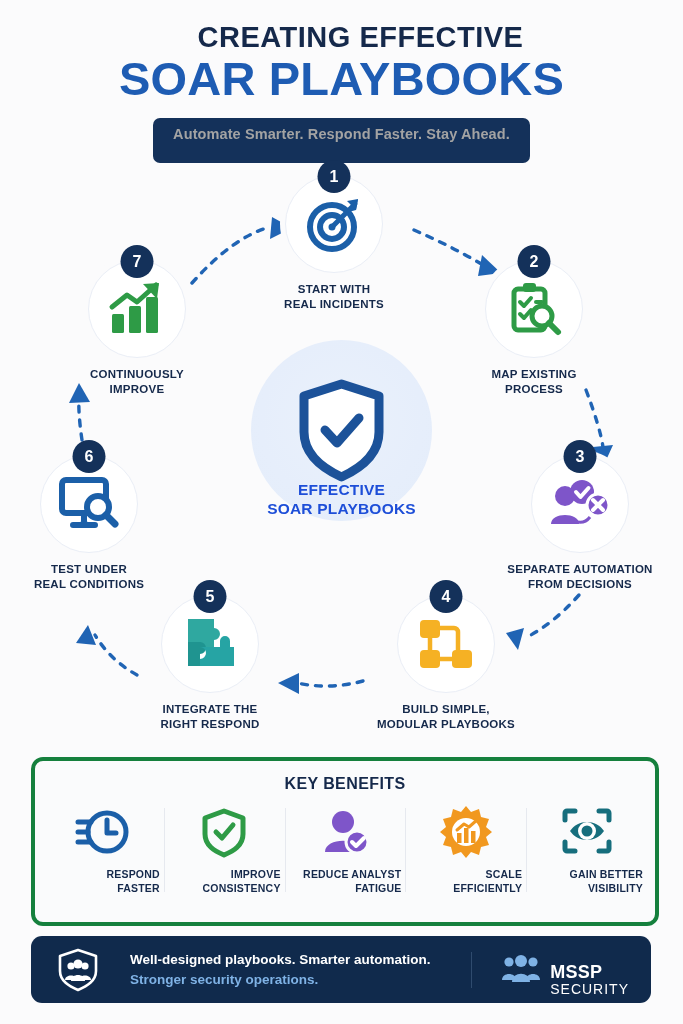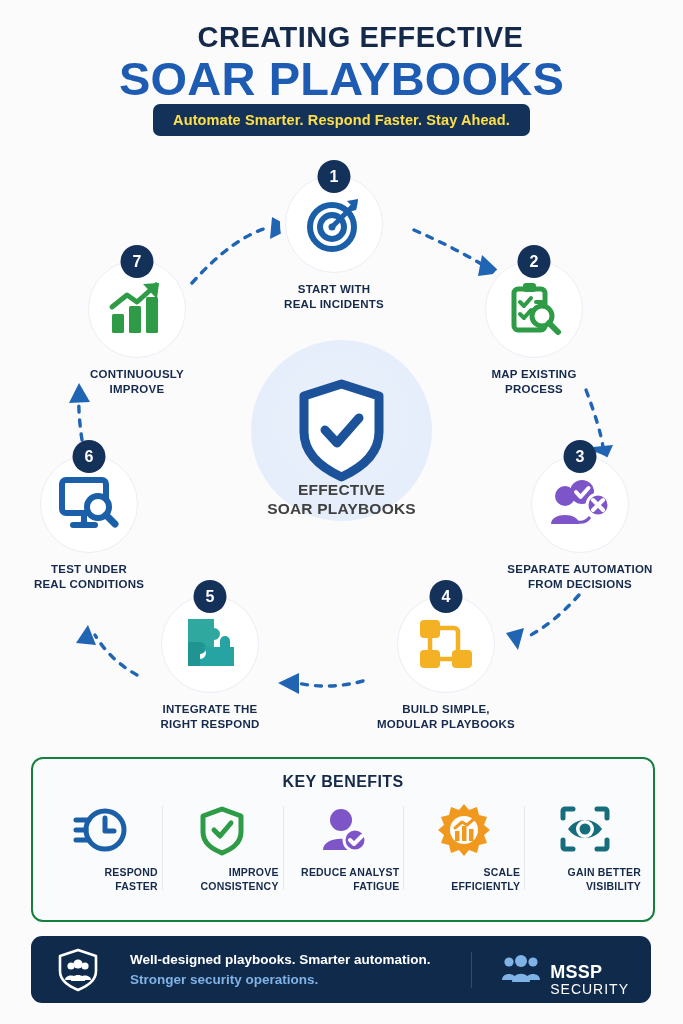--- a/index.html
+++ b/index.html
@@ -16,39 +16,39 @@
   .header{padding-top:22px;text-align:center;}
   .title-top{
     font-size:29px;font-weight:bold;letter-spacing:0.5px;
     color:#15294b;line-height:1.05;margin-left:38px;
   }
   .title-main{
     font-size:47px;font-weight:bold;letter-spacing:0.2px;
     color:#1e5cb3;line-height:1.05;margin-top:2px;
   }
   .subtitle-pill{
-    display:inline-block;
-    background:#14315a;color:#fde047;
+    display:inline-block;margin-top:14px;
+    background:#14315a;color:#a3a3a3;
     font-size:14.5px;font-weight:bold;
-    padding:8px 20px 8px 20px;border-radius:7px;
+    padding:8px 20px 21px 20px;border-radius:7px;
     letter-spacing:0.1px;
   }
 
   
   .cycle{position:absolute;left:0;top:155px;width:683px;height:600px;}
   .arrows{position:absolute;left:0;top:0;width:683px;height:600px;}
 
   .center-hub{
     position:absolute;left:251px;top:185px;width:181px;height:181px;
     border-radius:50%;
     background:radial-gradient(circle at 50% 45%, #eaf1fb 0%, #e6eefb 60%, #e4edfa 100%);
   }
   .center-label{
     position:absolute;left:231px;top:325px;width:221px;text-align:center;
-    font-size:15.5px;font-weight:bold;color:#404040;line-height:1.25;
+    font-size:15.5px;font-weight:bold;color:#1d4ed8;line-height:1.25;
     letter-spacing:0.2px;
   }
 
   .node{position:absolute;width:150px;text-align:center;}
   .node .disc{
     position:relative;width:96px;height:96px;margin:0 auto;
     border-radius:50%;background:#ffffff;
     border:1.5px solid #eaeef6;
     box-shadow:0 0 0 5px #fbfbfc;
     display:flex;align-items:center;justify-content:center;
@@ -71,21 +71,21 @@
   #node-2{left:459px;top:105px;}
   #node-3{left:505px;top:300px;}
   #node-4{left:371px;top:440px;}
   #node-5{left:135px;top:440px;}
   #node-6{left:14px;top:300px;}
   #node-7{left:62px;top:105px;}
 
   
   .benefits{
     position:absolute;left:31px;top:757px;width:620px;height:161px;
-    background:#fafbfc;border:2px solid #15803d;border-radius:12px;
+    background:#fafbfc;border:4px solid #15803d;border-radius:12px;
   }
   .benefits-title{
     text-align:center;font-size:16px;font-weight:bold;color:#15294b;
     letter-spacing:0.4px;padding-top:14px;
   }
   .benefit-row{
     display:flex;margin-top:9px;padding:0 8px;
   }
   .benefit{
     flex:1;text-align:right;position:relative;padding:0 4px;

